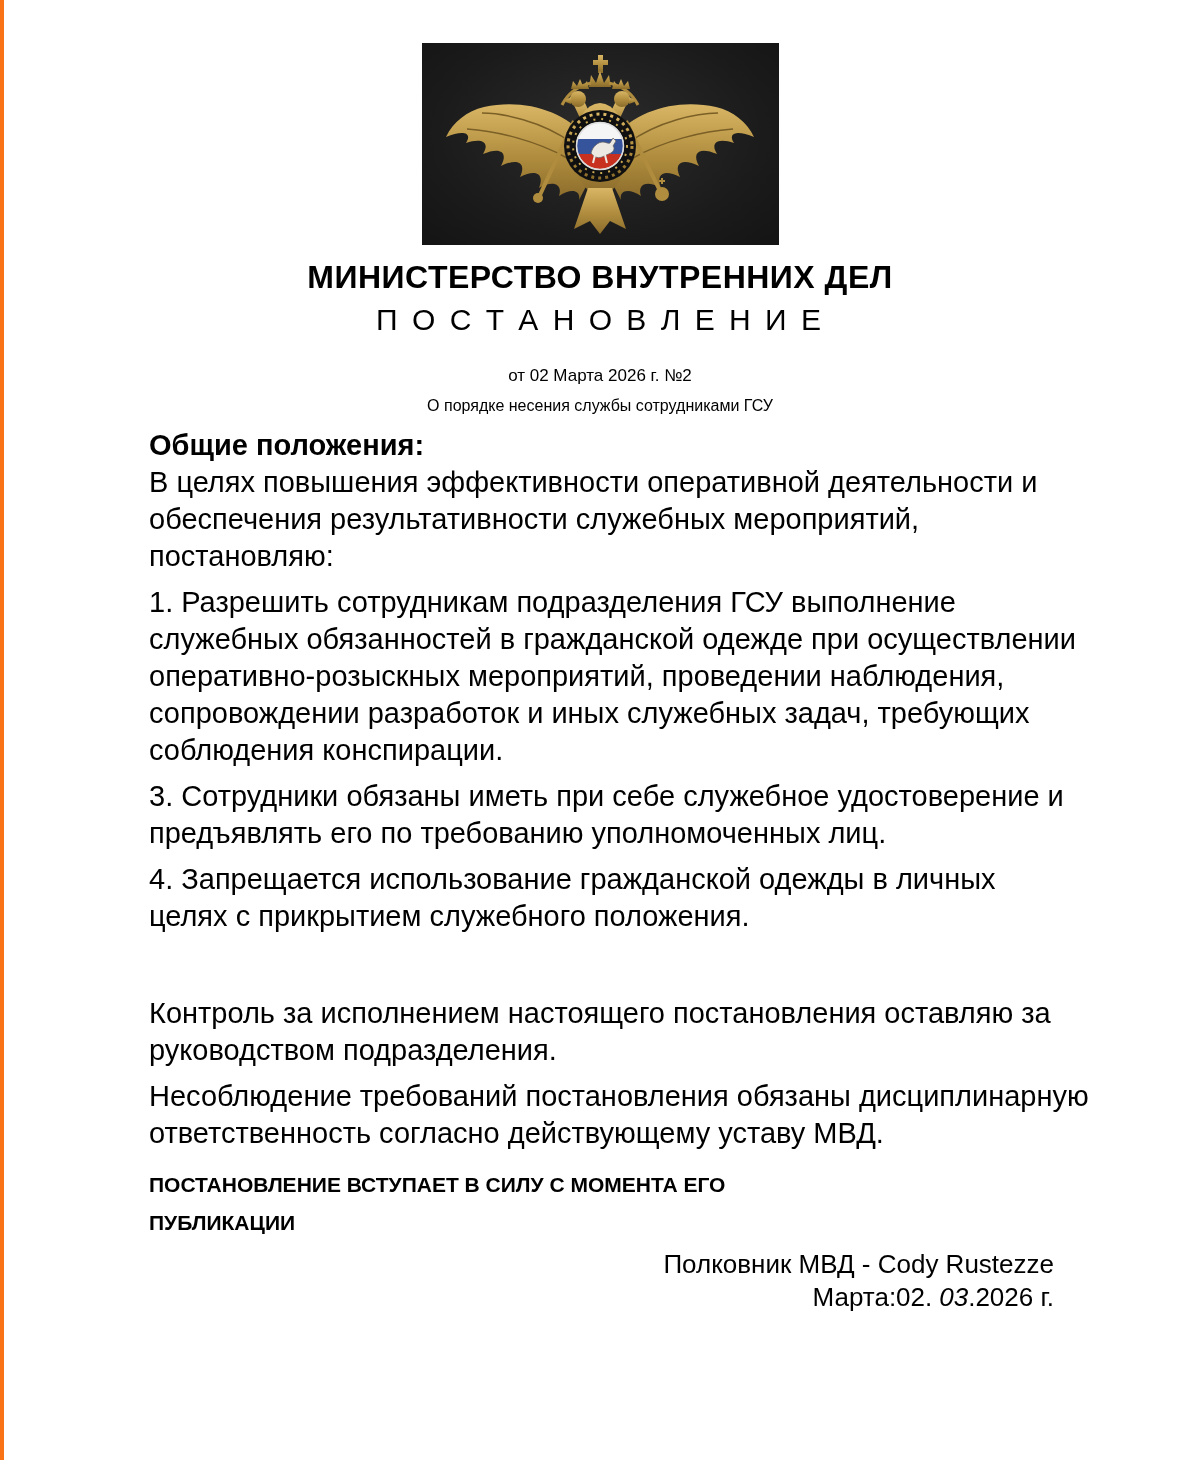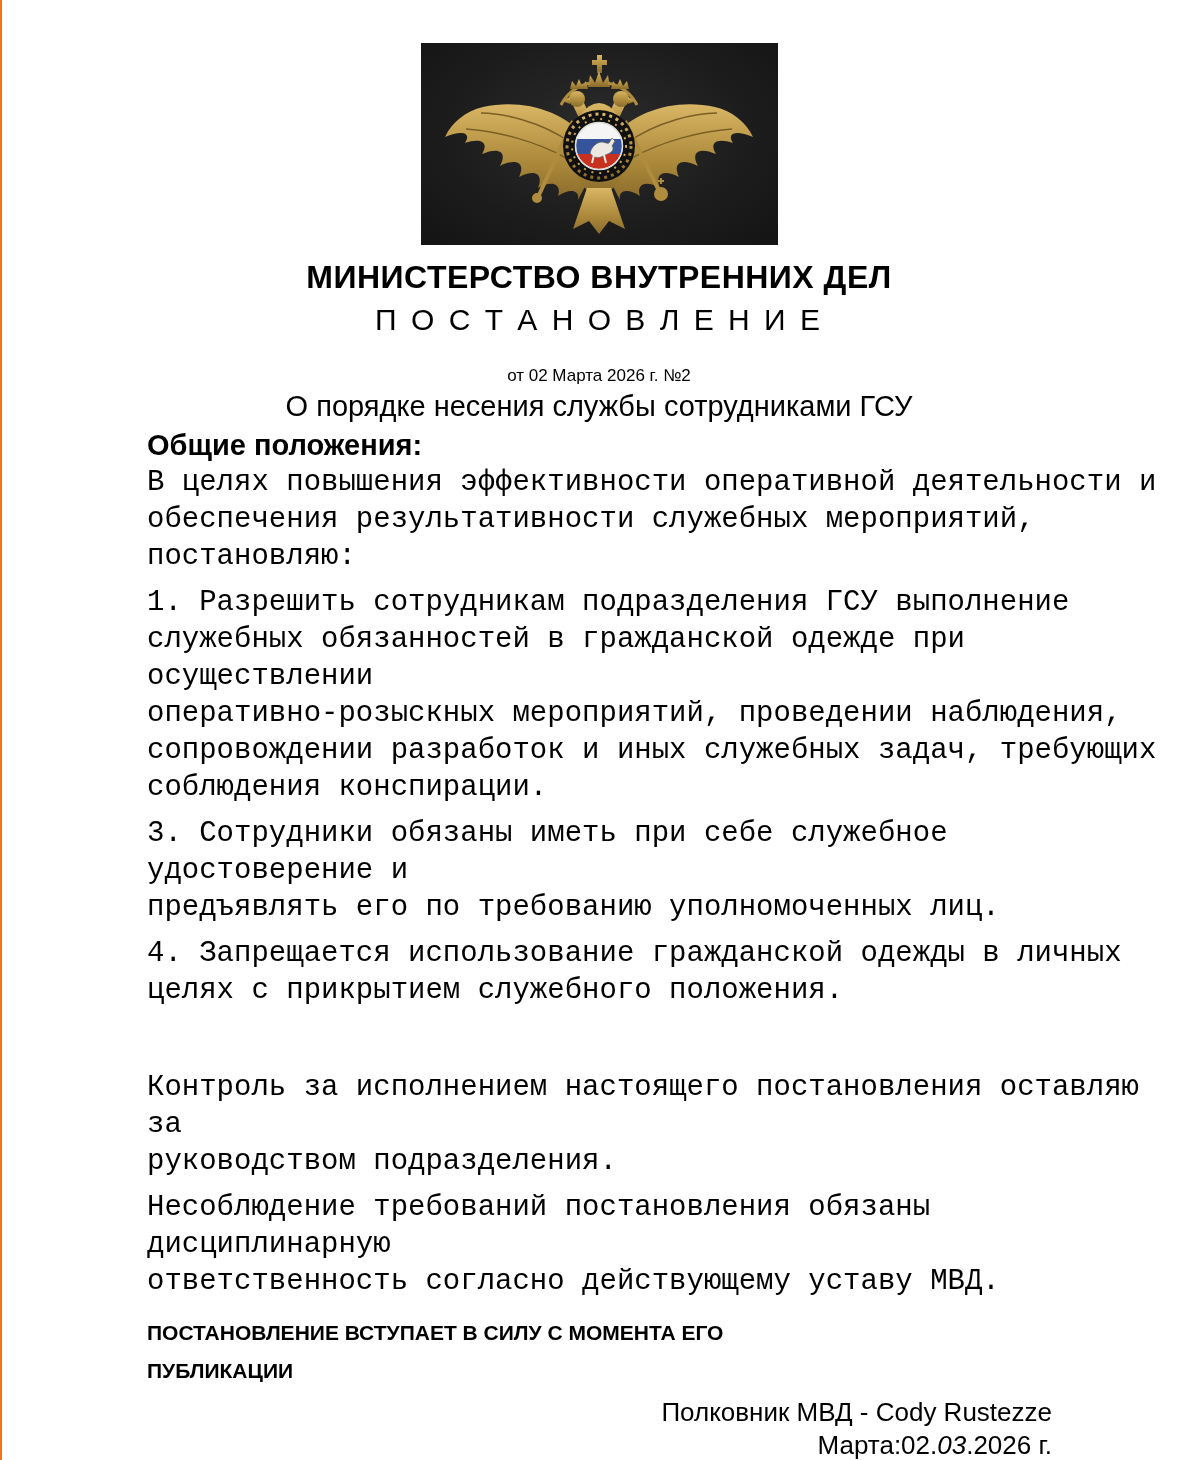--- a/index.html
+++ b/index.html
@@ -1,20 +1,20 @@
 <!DOCTYPE html>
 <html><head>
 <meta charset="utf-8">
 <style>
   html,body { margin:0; padding:0; background:#ffffff; }
   .page {
     position:relative;
     width:1196px; height:1460px;
     background:#ffffff;
-    border-left:2px solid #f97316;
+    border-left:4px solid #f97316;
     box-sizing:border-box;
     color:#000;
     font-family:"Liberation Sans", sans-serif;
     overflow:hidden;
   }
   .banner {
     width:357px; height:202px;
     margin:43px auto 0 auto;
     background: radial-gradient(ellipse at 50% 45%, #2c2c2c 0%, #1b1b1b 65%, #141414 100%);
     display:flex; align-items:center; justify-content:center;
@@ -29,54 +29,54 @@
     text-align:center;
     font-size:30px; font-weight:normal; line-height:43px;
     letter-spacing:3px;
   }
   .dateline {
     text-align:center;
     font-size:17px; line-height:30px;margin-top:20px;
   }
   .subject {
     text-align:center;
-    font-size:29px; line-height:30px;
+    font-size:16px; line-height:30px;
   }
   .content {
     width:1020px;
     margin:5px 0 0 145px;
   }
   .section-heading {
     margin:0;
     font-family:"Liberation Sans", sans-serif;
     font-weight:bold;
     font-size:29px; line-height:38px;
   }
   p.body-par {
     margin:9px 0 0 0;
-    font-family:Liberation Mono, monospace;
+    font-family:Liberation Sans, sans-serif;
     font-size:29px; line-height:37px;
     white-space:pre-line;
   }
   p.body-par.first { margin-top:0; }
   p.body-par.gap-before { margin-top:60px; }
   .effective {
     margin:14px 0 0 0;
     font-family:"Liberation Sans", sans-serif;
     font-weight:bold;
     font-size:21px; line-height:38px;
     white-space:pre-line;
   }
   .signature {
     width:905px;
     margin-top:6px;
     text-align:right;
     font-size:26px; line-height:33px;
   }
-  .signature .italic { font-style:italic; }
+  .signature .italic { font-style:italic;margin-left:7px; }
 </style>
 </head>
 <body>
 
 <div class="page">
 
   <div class="banner">
     <svg width="357" height="202" viewBox="0 0 357 202">
       <defs>
         <linearGradient id="gold" x1="0" y1="0" x2="0" y2="1">

